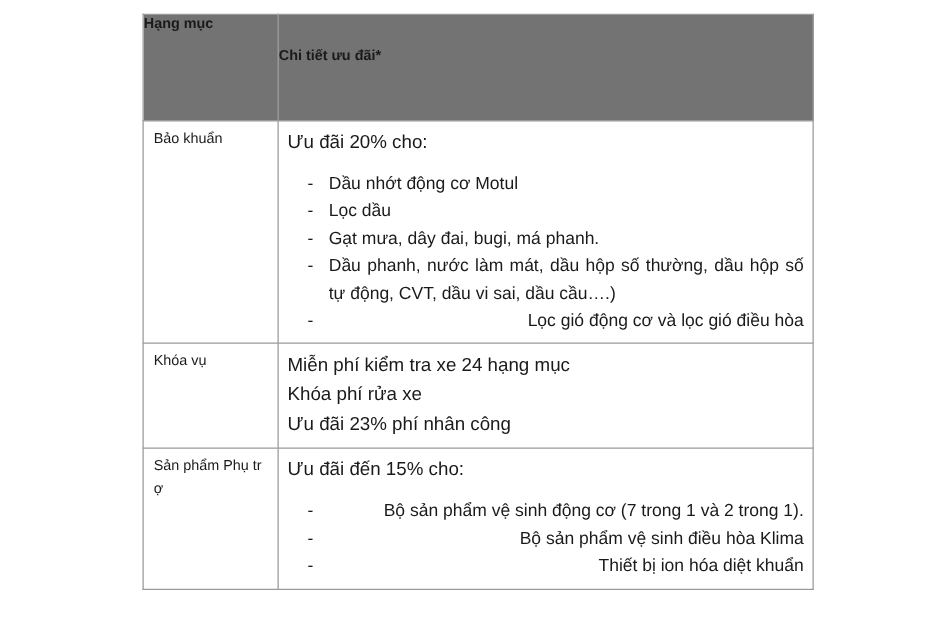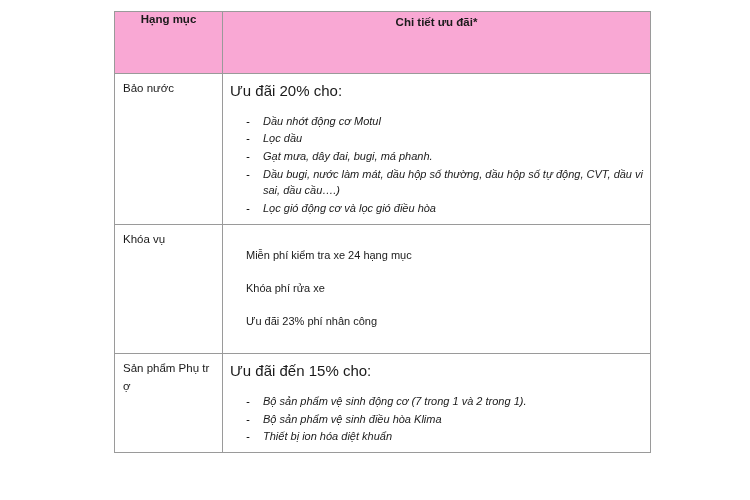--- a/index.html
+++ b/index.html
@@ -34,32 +34,32 @@
   .offer-table th {
     border: 1px solid #9a9a9a;
     vertical-align: top;
     padding: 0;
   }
   col.col-category { width: 108px; }
   col.col-detail   { width: 428px; }
 
   
   thead th {
-    background: #f9a8d4;
+    background: #737373;
     font-weight: bold;
     font-size: 11.5px;
-    text-align: center;
+    text-align: left;
     height: 58px;
     vertical-align: middle;
     padding: 0 6px;
     line-height: 1.35;
   }
   thead th.detail-head {
     vertical-align: top;
-    padding-top: 3px;
+    padding-top: 26px;
     margin-top: 36px;
   }
 
   
   td.category-cell {
     padding: 6px 6px 6px 8px;
     font-size: 11.5px;
     line-height: 1.5;
     word-break: break-all;
   }
@@ -67,47 +67,46 @@
     padding: 6px 5px 7px 7px;
     font-size: 11.5px;
     line-height: 1.5;
   }
   .lead {
     margin: 0 0 0 0;
     font-size: 15px;
     line-height: 1.5;
   }
   .plainline {
-    margin: 16px;
-    font-size: 11px;
+    margin: 0;
+    font-size: 15px;
     line-height: 1.56;
   }
   ul.dash-list {
     list-style: none;
     margin: 10px 0 0 0;
     padding: 0;
   }
   ul.dash-list li {
     position: relative;
     padding-left: 33px;
     margin: 0 0 1px 0;
-    font-size: 11px;
+    font-size: 14px;
     line-height: 1.52;
     text-align: justify;
     padding-right: 2px;
-    font-style: italic;
   }
   ul.dash-list li:last-child { margin-bottom: 0; }
   ul.dash-list li::before {
     content: "-";
     position: absolute;
     left: 16px;
     top: 0;
   }
-  ul.dash-list li.no-justify { text-align: left; }
+  ul.dash-list li.no-justify { text-align: right; }
 </style>
 </head>
 <body>
 
 <div class="page">
 
   <table class="offer-table">
     <colgroup>
       <col class="col-category">
       <col class="col-detail">
@@ -116,28 +115,28 @@
     <thead>
       <tr>
         <th class="category-head">Hạng mục</th>
         <th class="detail-head">Chi tiết ưu đãi*</th>
       </tr>
     </thead>
 
     <tbody>
 
       <tr>
-        <td class="category-cell">Bảo nước</td>
+        <td class="category-cell">Bảo khuẩn</td>
         <td class="detail-cell">
           <p class="lead">Ưu đãi 20% cho:</p>
           <ul class="dash-list">
             <li>Dầu nhớt động cơ Motul</li>
             <li>Lọc dầu</li>
             <li>Gạt mưa, dây đai, bugi, má phanh.</li>
-            <li>Dầu bugi, nước làm mát, dầu hộp số thường, dầu hộp số tự động, CVT, dầu vi sai, dầu cầu….)</li>
+            <li>Dầu phanh, nước làm mát, dầu hộp số thường, dầu hộp số tự động, CVT, dầu vi sai, dầu cầu….)</li>
             <li class="no-justify">Lọc gió động cơ và lọc gió điều hòa</li>
           </ul>
         </td>
       </tr>
 
       <tr>
         <td class="category-cell">Khóa vụ</td>
         <td class="detail-cell">
           <p class="plainline">Miễn phí kiểm tra xe 24 hạng mục</p>
           <p class="plainline">Khóa phí rửa xe</p>

